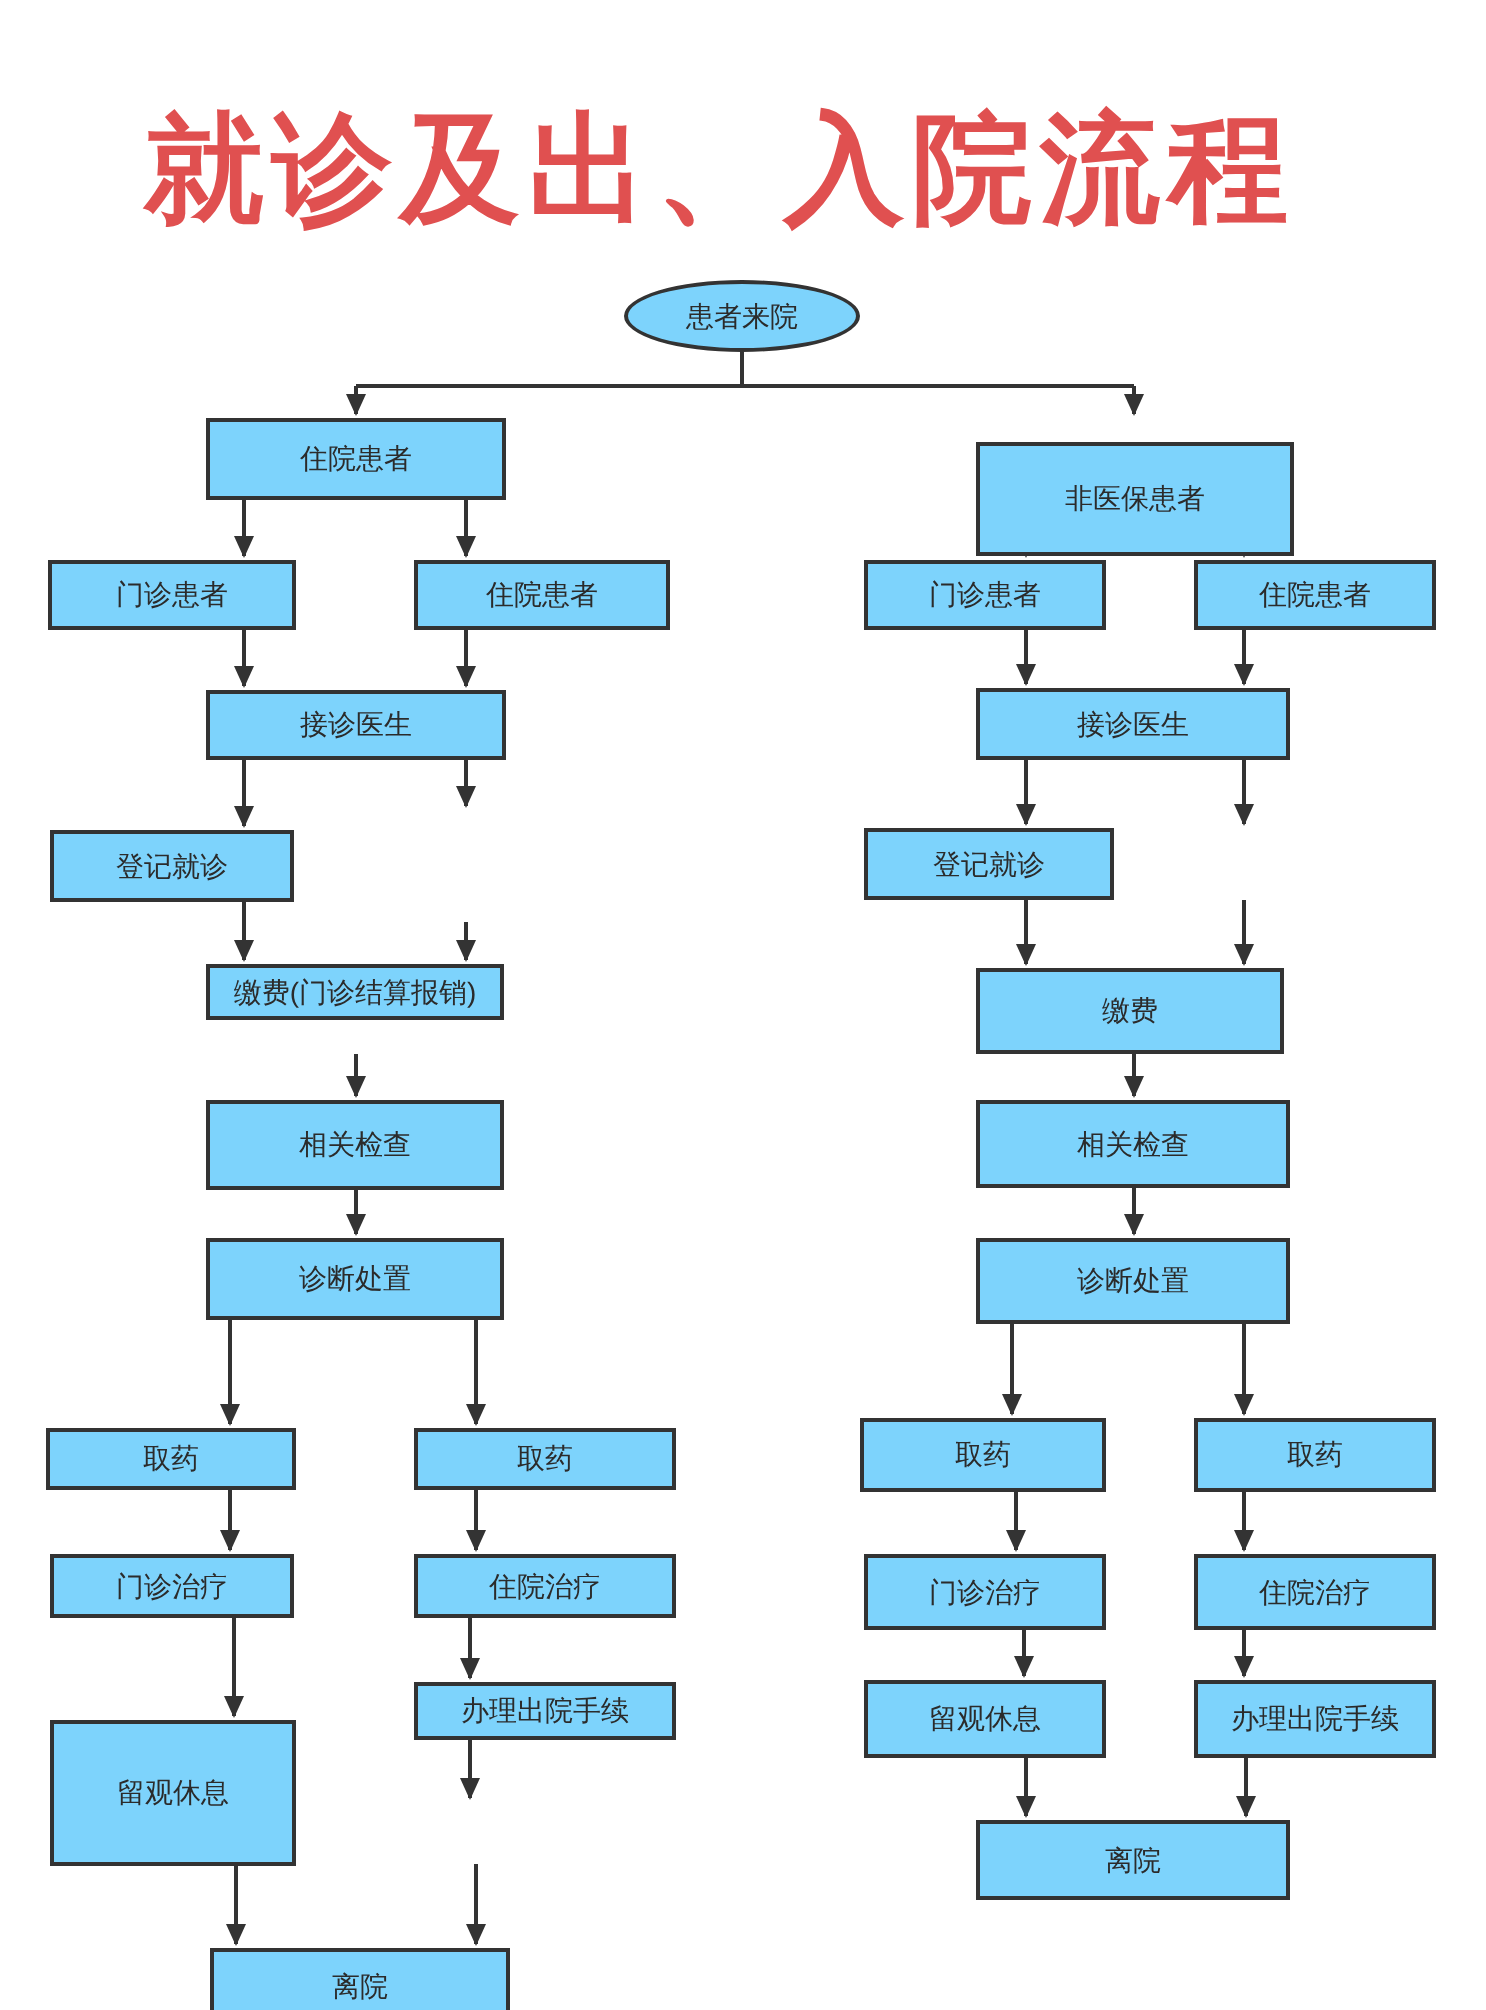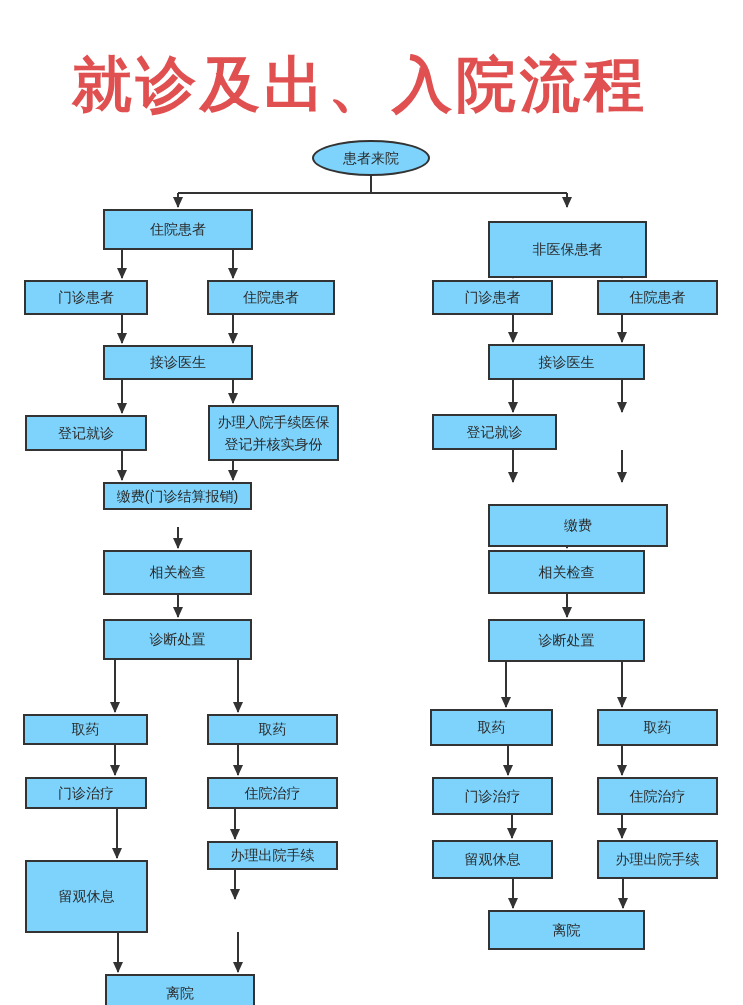--- a/index.html
+++ b/index.html
@@ -89,38 +89,37 @@
     </g>
   </svg>
 
   <div class="node oval" style="left:312px;top:108px;width:118px;height:36px">患者来院</div>
 
   <div class="node" style="left:103px;top:177px;width:150px;height:41px">住院患者</div>
   <div class="node" style="left:24px;top:248px;width:124px;height:35px">门诊患者</div>
   <div class="node" style="left:207px;top:248px;width:128px;height:35px">住院患者</div>
   <div class="node" style="left:103px;top:313px;width:150px;height:35px">接诊医生</div>
   <div class="node" style="left:25px;top:383px;width:122px;height:36px">登记就诊</div>
-  <div class="node" style="left:208px;top:373px;width:131px;height:56px">办理入院手续医保登记并核实身份</div>
   <div class="node" style="left:103px;top:450px;width:149px;height:28px">缴费(门诊结算报销)</div>
   <div class="node" style="left:103px;top:518px;width:149px;height:45px">相关检查</div>
   <div class="node" style="left:103px;top:587px;width:149px;height:41px">诊断处置</div>
   <div class="node" style="left:23px;top:682px;width:125px;height:31px">取药</div>
   <div class="node" style="left:207px;top:682px;width:131px;height:31px">取药</div>
   <div class="node" style="left:25px;top:745px;width:122px;height:32px">门诊治疗</div>
   <div class="node" style="left:207px;top:745px;width:131px;height:32px">住院治疗</div>
   <div class="node" style="left:25px;top:828px;width:123px;height:73px">留观休息</div>
   <div class="node" style="left:207px;top:809px;width:131px;height:29px">办理出院手续</div>
   <div class="node" style="left:105px;top:942px;width:150px;height:39px">离院</div>
 
   <div class="node" style="left:488px;top:189px;width:159px;height:57px">非医保患者</div>
   <div class="node" style="left:432px;top:248px;width:121px;height:35px">门诊患者</div>
   <div class="node" style="left:597px;top:248px;width:121px;height:35px">住院患者</div>
   <div class="node" style="left:488px;top:312px;width:157px;height:36px">接诊医生</div>
   <div class="node" style="left:432px;top:382px;width:125px;height:36px">登记就诊</div>
-  <div class="node" style="left:488px;top:472px;width:180px;height:43px">缴费</div>
+  <div class="node" style="left:488px;top:452px;width:154px;height:43px">缴费</div>
   <div class="node" style="left:488px;top:518px;width:157px;height:44px">相关检查</div>
   <div class="node" style="left:488px;top:587px;width:157px;height:43px">诊断处置</div>
   <div class="node" style="left:430px;top:677px;width:123px;height:37px">取药</div>
   <div class="node" style="left:597px;top:677px;width:121px;height:37px">取药</div>
   <div class="node" style="left:432px;top:745px;width:121px;height:38px">门诊治疗</div>
   <div class="node" style="left:597px;top:745px;width:121px;height:38px">住院治疗</div>
   <div class="node" style="left:432px;top:808px;width:121px;height:39px">留观休息</div>
   <div class="node" style="left:597px;top:808px;width:121px;height:39px">办理出院手续</div>
   <div class="node" style="left:488px;top:878px;width:157px;height:40px">离院</div>
 

